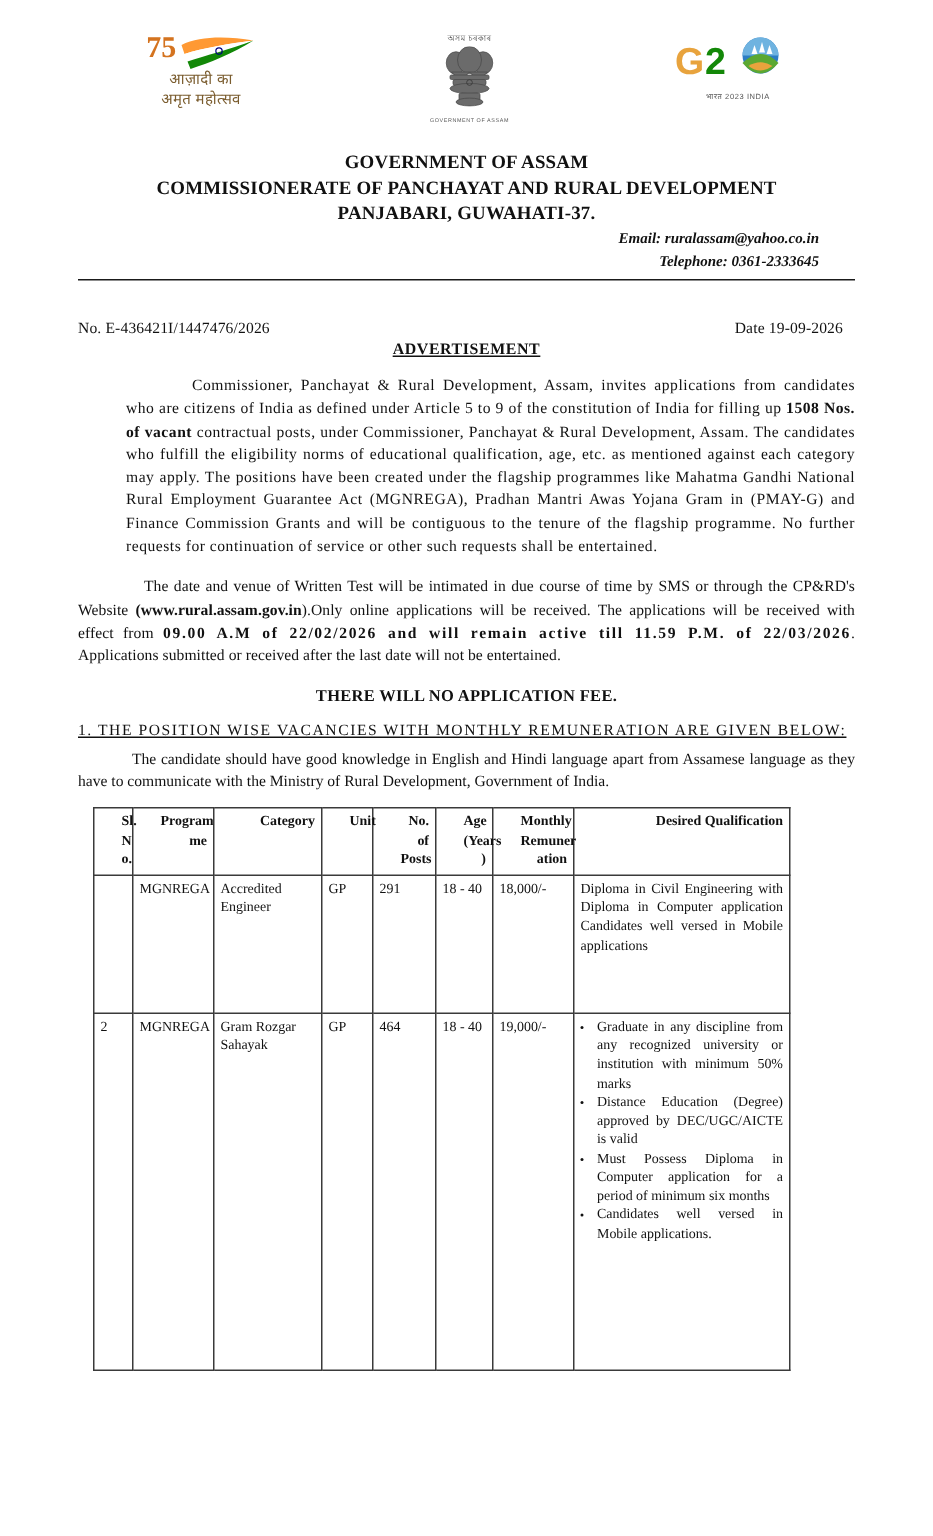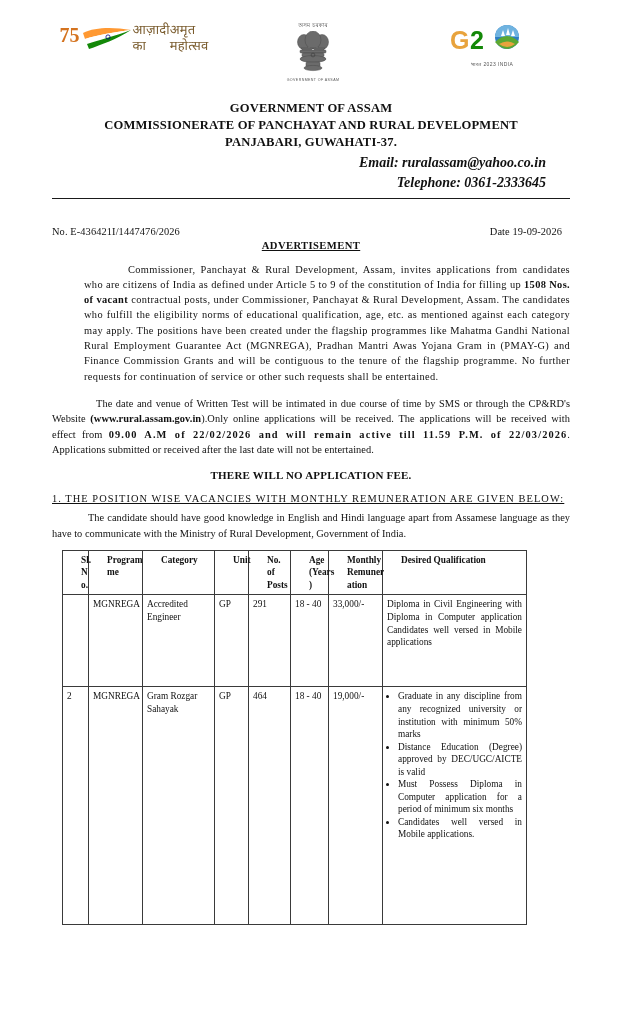--- a/index.html
+++ b/index.html
@@ -30,33 +30,33 @@
     justify-content: space-between;
     height: 78px;
     padding: 4px 16px 0 16px;
     box-sizing: border-box;
   }
   .logo-cell { display: flex; flex-direction: column; align-items: center; }
   .logo-left { width: 120px; margin-left: 6px; }
   .logo-mid  { width: 120px; }
   .logo-right{ width: 120px; margin-right: 2px; }
 
-  .amrit { display: flex; flex-direction: row; align-items: center; }
+  .amrit { display: flex; flex-direction: column; align-items: center; text-align: right; }
   .amrit-top { display: flex; align-items: flex-start; }
   .amrit-75 {
     font-family: "Liberation Serif", serif;
     font-size: 20px;
     color: #d4731f;
     font-weight: bold;
     line-height: 1;
     margin-right: 1px;
   }
   .amrit-sub1, .amrit-sub2 {
     font-family: "Liberation Sans", sans-serif;
-    font-size: 13px;
+    font-size: 10px;
     color: #7a5c2e;
     letter-spacing: .2px;
     line-height: 1.25;
   }
   .flag-svg { display:block; }
 
   .emblem-top {
     font-family: "Liberation Sans", sans-serif;
     font-size: 5.4px;
     color: #3c3c3c;
@@ -93,21 +93,21 @@
 
   .contact-block {
     text-align: right;
     margin-top: 2px;
     padding-right: 24px;
   }
   .contact-line {
     font-family: "Liberation Serif", serif;
     font-weight: bold;
     font-style: italic;
-    font-size: 14px;
+    font-size: 10px;
     line-height: 1.45;
     text-align: right;
   }
   .hrule {
     border: none;
     border-top: 1.6px solid #1a1a1a;
     margin: 4px 0 0 0;
   }
 
   
@@ -169,21 +169,21 @@
   }
   table.vac th, table.vac td {
     border: 1px solid #3a3a3a;
     vertical-align: top;
     padding: 3px 4px 3px 4px;
     font-size: 9.3px;
     line-height: 1.35;
   }
   table.vac th {
     font-weight: bold;
-    text-align: left;
+    text-align: right;
     padding-left: 18px;
   }
   td.just { text-align: justify; text-justify: inter-word; }
   ul.quals {
     margin: 0;
     padding-left: 11px;
     list-style-type: disc;
   }
   ul.quals li {
     margin: 0 0 0 0;
@@ -316,21 +316,21 @@
       </tr>
     </thead>
     <tbody>
       <tr style="height:92px">
         <td></td>
         <td>MGNREGA</td>
         <td>Accredited Engineer</td>
         <td>GP</td>
         <td>291</td>
         <td>18 - 40</td>
-        <td>33,000/-</td>
+        <td>18,000/-</td>
         <td class="just">Diploma in Civil Engineering with Diploma in Computer application Candidates well versed in Mobile applications</td>
       </tr>
       <tr style="height:238px">
         <td>2</td>
         <td>MGNREGA</td>
         <td>Gram Rozgar Sahayak</td>
         <td>GP</td>
         <td>464</td>
         <td>18 - 40</td>
         <td>19,000/-</td>

